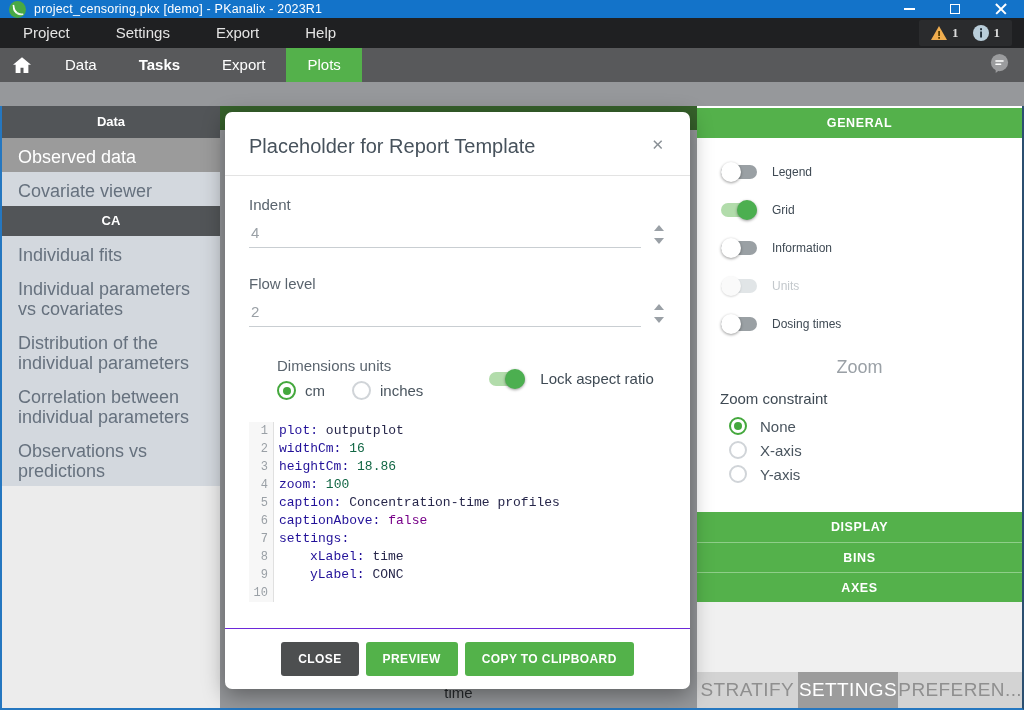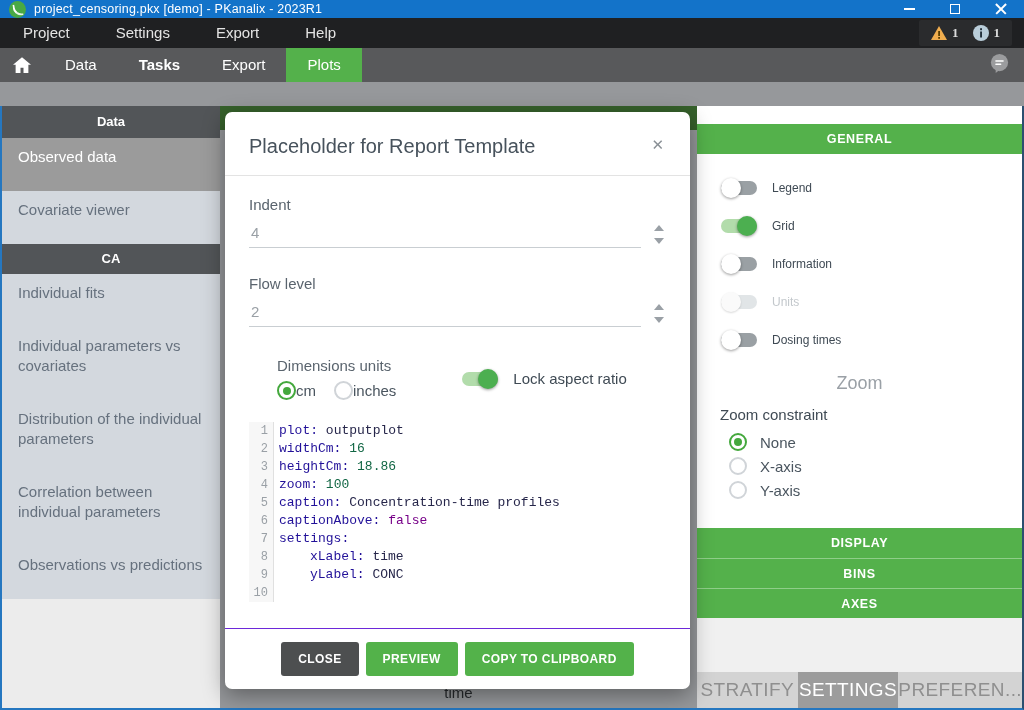--- a/index.html
+++ b/index.html
@@ -37,21 +37,21 @@
   .chat-btn { margin-left:auto; margin-right:14px; align-self:center; cursor:pointer; }
 
   
   .content { position:absolute; top:106px; left:0; right:0; bottom:0; display:flex;
       border-left:2px solid #2577c0; border-right:2px solid #2b4f70; border-bottom:2px solid #2577c0; }
 
   
   .sidebar { width:218px; flex:none; background:#ececec; display:flex; flex-direction:column; }
   .side-h { height:32px; line-height:32px; text-align:center; background:#525558; color:#fff; font-size:13px; font-weight:bold; cursor:pointer; }
   .side-h.ca { height:30px; line-height:30px; }
-  .side-item { background:#d3d8de; color:#66717e; font-size:15px; line-height:20px; padding:9px 14px 24px 16px; cursor:pointer; }
+  .side-item { background:#d3d8de; color:#66717e; font-size:18px; line-height:20px; padding:9px 14px 5px 16px; cursor:pointer; }
   .side-item.selected { background:#9b9b9b; color:#fff; }
 
   
   .backdrop { flex:1; position:relative; background:#96989b; }
   .dim-green { height:24px; background:#36612b; }
   .time-label { position:absolute; bottom:7px; left:50%; transform:translateX(-50%); color:#26292c; font-size:15px; }
 
   
   .modal { position:absolute; left:225px; top:112px; width:465px; height:577px; background:#fff; border-radius:7px;
       box-shadow:0 6px 22px rgba(0,0,0,.38); display:flex; flex-direction:column; z-index:5; }
@@ -62,21 +62,21 @@
 
   .fgroup { margin-bottom:27px; }
   .flabel { font-size:15px; color:#5a646e; margin-bottom:4px; }
   .frow { position:relative; }
   .fvalue { font-size:15px; color:#9aa0a6; padding:7px 0 6px 2px; border-bottom:1px solid #c9ced2; width:392px; }
   .spinner { position:absolute; right:2px; top:8px; display:flex; flex-direction:column; gap:7px; cursor:pointer; }
   .sp-up { width:0; height:0; border-left:5px solid transparent; border-right:5px solid transparent; border-bottom:6px solid #9aa0a6; }
   .sp-dn { width:0; height:0; border-left:5px solid transparent; border-right:5px solid transparent; border-top:6px solid #9aa0a6; }
 
   .dims-row { display:flex; align-items:center; margin:30px 0 22px 28px; }
-  .radio-line { display:flex; align-items:center; gap:0; margin-top:7px; }
+  .radio-line { display:flex; align-items:center; gap:9px; margin-top:7px; }
   .radio { width:19px; height:19px; border-radius:50%; border:2px solid #d0d4d8; background:#fff; position:relative; cursor:pointer; flex:none; }
   .radio.sel { border-color:#44a83d; }
   .radio.sel::after { content:""; position:absolute; left:3.5px; top:3.5px; width:8px; height:8px; border-radius:50%; background:#44a83d; }
   .radio-lbl { font-size:15px; color:#4a555f; margin-right:18px; }
 
   .toggle { width:36px; height:14px; border-radius:8px; background:#9aa0a4; position:relative; cursor:pointer; flex:none; }
   .toggle .knob { position:absolute; top:-3px; left:0; width:20px; height:20px; border-radius:50%; background:#fff; box-shadow:0 1px 3px rgba(0,0,0,.4); }
   .toggle.on { background:#b2dcab; }
   .toggle.on .knob { left:16px; background:#4caf50; }
   .toggle.disabled { background:#e1e5e7; }
@@ -97,21 +97,21 @@
 
   .modal-foot { border-top:1px solid #6d28d9; padding:13px 16px; display:flex; justify-content:center; gap:7px; }
   .btn { border:none; border-radius:3px; color:#fff; font-size:12px; font-weight:bold; letter-spacing:.4px; padding:10px 17px; cursor:pointer; font-family:"Liberation Sans",sans-serif; }
   .btn.dark { background:#4d4f50; }
   .btn.green { background:#53b24a; }
 
   
   .rpanel { width:325px; flex:none; background:#fff; display:flex; flex-direction:column; }
   .panel-h { height:30px; line-height:30px; text-align:center; background:#54b14b; color:#fff; font-size:12.5px; font-weight:bold; letter-spacing:.6px; cursor:pointer; flex:none; }
   .panel-h + .panel-h { border-top:1px solid #8fce89; }
-  .panel-h.first { margin-top:18px; }
+  .panel-h.first { margin-top:2px; }
   .toggles { padding:15px 0 0 24px; }
   .trow { display:flex; align-items:center; gap:15px; height:38px; }
   .trow .tlabel { font-size:12px; color:#3f4a54; }
   .trow.disabled .tlabel { color:#c3c8cc; }
   .zoom-head { text-align:center; color:#9aa0a6; font-size:18px; margin:14px 0 12px 0; }
   .zc-label { margin-left:23px; font-size:15px; color:#3f4a54; margin-bottom:7px; }
   .zc-row { display:flex; align-items:center; gap:13px; margin-left:32px; height:24px; }
   .zc-row .radio { width:18px; height:18px; }
   .zc-row .radio.sel::after { left:3px; top:3px; }
   .zc-row .zlbl { font-size:15px; color:#4a555f; }

